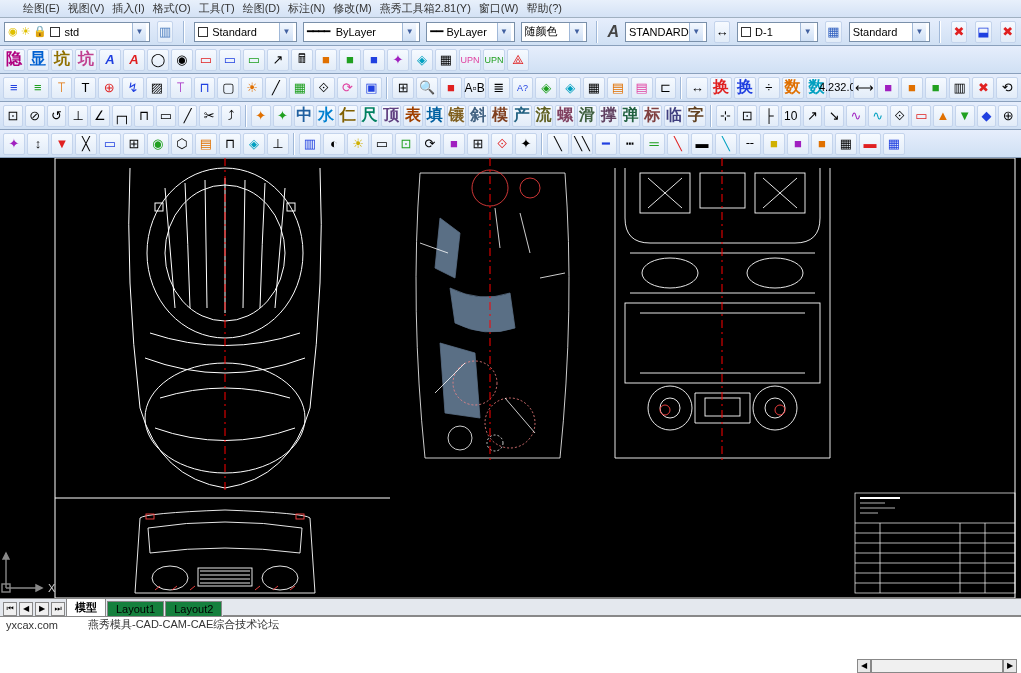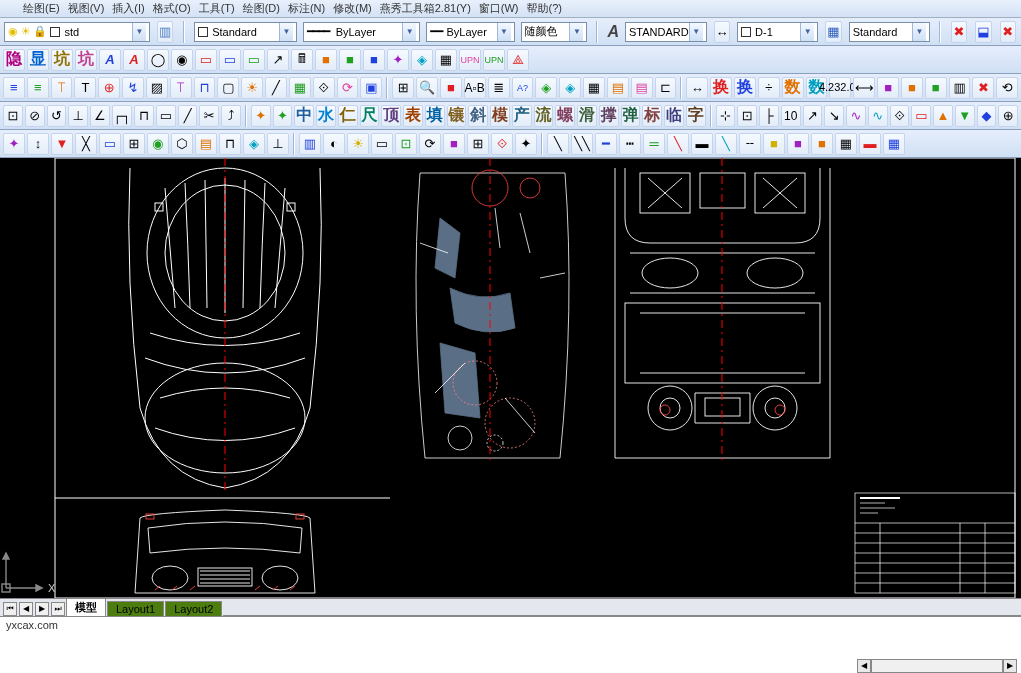--- a/index.html
+++ b/index.html
@@ -11,21 +11,21 @@
 .combo .arrow{margin-left:auto;width:14px;height:18px;background:linear-gradient(#f4f8ff,#cfe0f5);border-left:1px solid #a0b8d8;display:flex;align-items:center;justify-content:center;color:#4060a0;font-size:8px}
 .swatch{width:10px;height:10px;border:1px solid #333;margin-right:4px;display:inline-block}
 .tbrow{height:28px;background:linear-gradient(#e6eefc,#d0e0f4);border-bottom:1px solid #8aa0bc;display:flex;align-items:center;padding:0 2px;gap:0}
 .tbtn{width:22px;height:22px;display:flex;align-items:center;justify-content:center;margin:0 1px;border:1px solid transparent;background:linear-gradient(#f6faff,#e2ecf8);border-color:#c4d4ec;border-radius:2px;font-size:13px;cursor:default}
 .sep{width:2px;height:22px;border-left:1px solid #a0b8d8;border-right:1px solid #fff;margin:0 3px}
 .cjk{font-size:16px;font-weight:bold}
 .canvas{position:relative;width:1021px;height:440px;background:#000;overflow:hidden}
 .canvas svg{position:absolute;left:0;top:0}
 .tabs{height:18px;background:#e4e8ee;border-top:1px solid #888;display:flex;align-items:flex-end;padding-left:2px}
 .tabbtn{width:14px;height:14px;border:1px solid #888;background:#f0f0f0;margin:0 1px;font-size:8px;line-height:12px;text-align:center}
-.tab{padding:1px 8px;border:1px solid #888;border-bottom:none;background:#4d7c0f;font-size:11px;margin-right:1px}
+.tab{padding:1px 8px;border:1px solid #888;border-bottom:none;background:#15803d;font-size:11px;margin-right:1px}
 .tab.active{background:#fff;font-weight:bold}
 .tabspacer{flex:1;border-bottom:1px solid #888;height:18px}
 .foot{height:16px;background:#fff;border-top:1px solid #888;display:flex;align-items:center;padding:0 6px;gap:30px;color:#333}
 .red{color:#e02020}.blue{color:#2040e0}.green{color:#20a020}.orange{color:#e07000}.purple{color:#a020c0}.cyan{color:#00a0c0}.pink{color:#e040a0}.yellow{color:#d0b000}
 .hscroll{position:absolute;right:4px;bottom:0;width:160px;height:14px;display:flex}
 .hscroll .btn{width:14px;height:14px;border:1px solid #888;background:#e8e8e8;font-size:8px;text-align:center;line-height:12px}
 .hscroll .track{flex:1;background:#f0f0f0;border:1px solid #888}
 </style>
 </head>
 <body>
@@ -363,13 +363,14 @@
   <div class="tabspacer"></div>
   <div class="hscroll">
     <span class="btn">◀</span>
     <div class="track"></div>
     <span class="btn">▶</span>
   </div>
 </div>
 
 <div class="foot">
   <span>yxcax.com</span>
+  <span>燕秀模具-CAD-CAM-CAE综合技术论坛</span>
 </div>
 
 </body></html>

